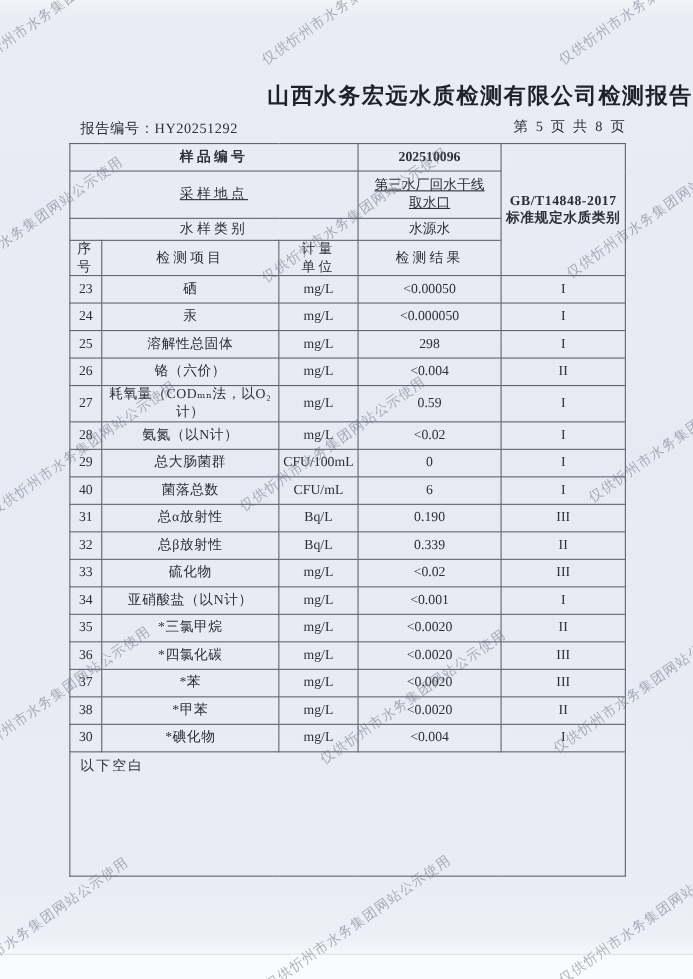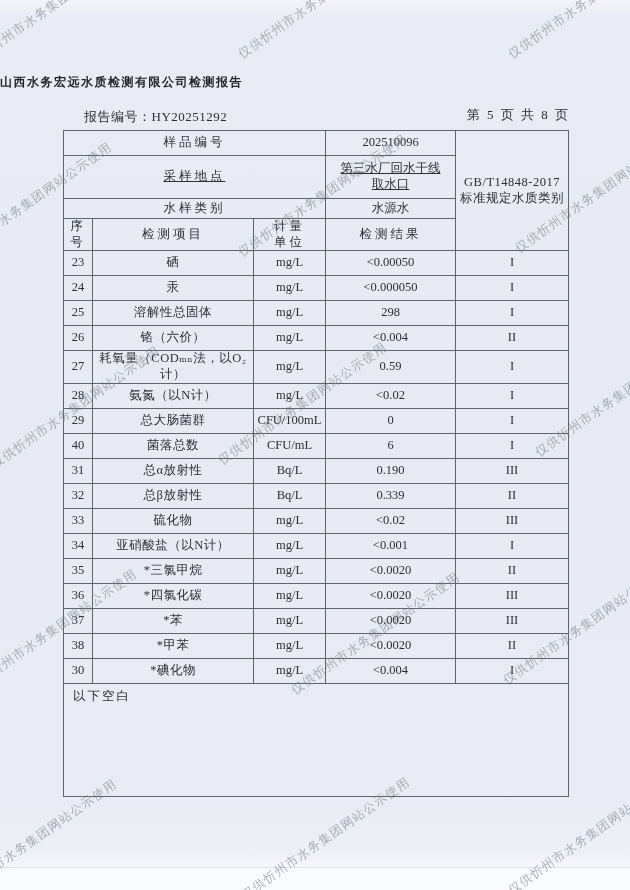--- a/index.html
+++ b/index.html
@@ -12,36 +12,36 @@
   .page{
     position:absolute;inset:0;
     background:linear-gradient(180deg,#f3f4f9 0,#e9ecf4 2%,#e7eaf3 45%,#e9ecf4 90%,#eef0f7 96%,#fafbfe 98%);
   }
   .page::after{ 
     content:"";position:absolute;left:0;right:0;bottom:0;height:22px;
     background:#fafbfe;border-top:1px solid #d8dce6;opacity:.85;
   }
   .title{
     position:absolute;left:0;top:74px;width:100%;margin:0;
-    text-align:left;font-size:12px;font-weight:bold;color:#1e2127;
+    text-align:right;font-size:20px;font-weight:bold;color:#1e2127;
     letter-spacing:1.5px;
   }
   .meta{position:absolute;left:0;top:108px;width:100%;font-size:13px;}
-  .meta .report-no{position:absolute;left:84px;top:0;letter-spacing:.5px;}
+  .meta .report-no{position:absolute;left:73px;top:0;letter-spacing:.5px;}
   .meta .page-info{position:absolute;right:60px;top:-2px;letter-spacing:2px;}
   table.report{
     position:absolute;left:63px;top:130px;width:505px;
     border-collapse:collapse;table-layout:fixed;
     font-size:12.5px;color:#2c2f36;
   }
   table.report td{
     border:1px solid #5f646e;text-align:center;vertical-align:middle;
     padding:0;line-height:1.25;overflow:hidden;
   }
-  tr.r-i1{height:25px;} tr.r-i2{height:43px;text-decoration:underline;} tr.r-i3{height:20px;}
+  tr.r-i1{height:25px;font-weight:bold;} tr.r-i2{height:43px;text-decoration:underline;} tr.r-i3{height:20px;}
   tr.r-h{height:31px;} 
   tbody.body-rows tr{height:25px;}
   tr.r-blank{height:113px;}
   td.lbl{letter-spacing:3px;}
   td.std{font-size:12.5px;letter-spacing:.5px;line-height:1.5;margin-top:34px;}
   td.c-item{text-align:left;padding-left:9px;letter-spacing:.5px;}
   td.c-no{letter-spacing:0;}
   td.c-grade{font-family:"Liberation Serif","DejaVu Serif",serif;}
   tr.r-h td{letter-spacing:3px;}
   tr.r-blank td{text-align:left;vertical-align:top;padding:5px 0 0 9px;letter-spacing:2px;}

